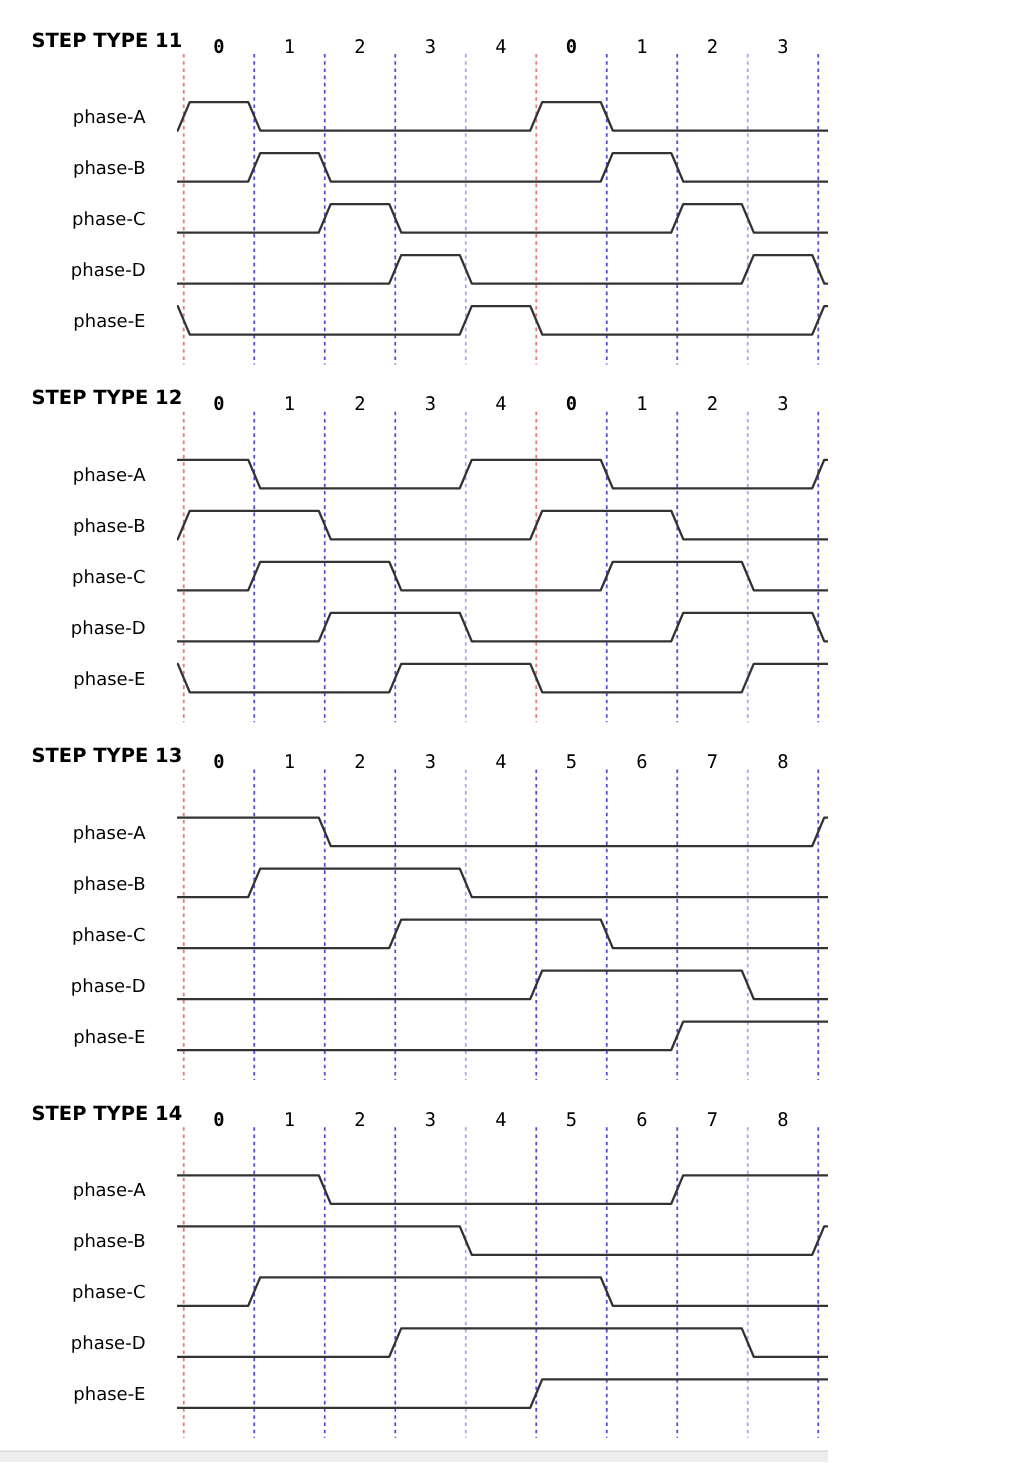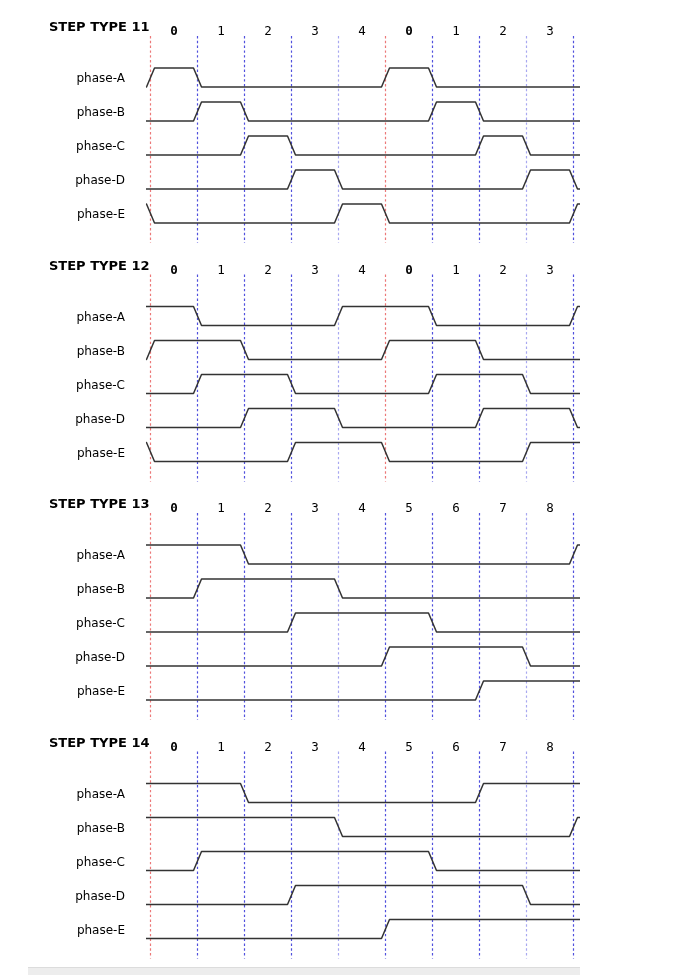--- a/index.html
+++ b/index.html
@@ -1,17 +1,17 @@
 <!DOCTYPE html>
 <html><head>
 <meta charset="utf-8">
 <style>
   html,body{margin:0;padding:0;background:#ffffff;}
   .page{position:relative;width:552px;height:975px;background:#ffffff;overflow:hidden;
-        font-family:"DejaVu Sans",sans-serif;margin-left:28px;}
+        font-family:"DejaVu Sans",sans-serif;}
   .footer-bar{position:absolute;left:0;bottom:0;width:682px;height:7px;
               background:#ededed;border-top:1px solid #dcdcdc;}
   svg text{fill:#000;}
 </style>
 </head>
 <body>
 
 <div class="page">
   <svg id="diagram-svg" width="682" height="975" viewBox="0 0 682 975">
       <g transform="translate(0 0)">

